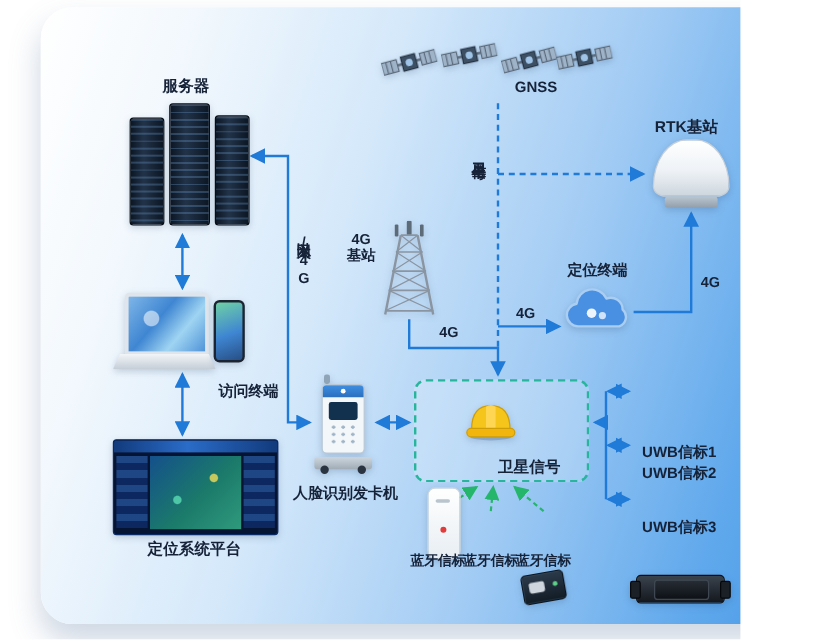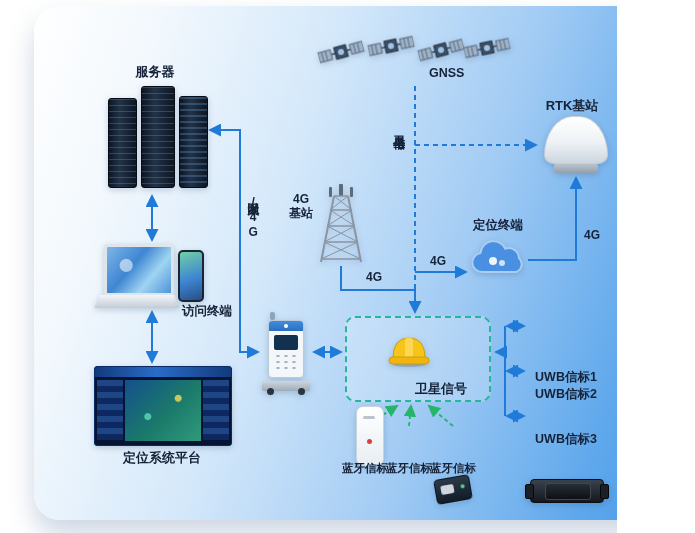--- a/index.html
+++ b/index.html
@@ -256,22 +256,23 @@
   <div class="lbl f125" style="left:429px;top:66px;">GNSS</div>
   <div class="lbl ctr f13" style="left:536px;top:98px;width:72px;">RTK基站</div>
   <div class="lbl ctr f12 pre" style="left:284px;top:192px;width:34px;">4G
 基站</div>
   <div class="lbl vert f12" style="left:392px;top:126px;">卫星信号</div>
   <div class="lbl vert f12" style="left:246px;top:192px;">以太网/4G</div>
   <div class="lbl ctr f125" style="left:456px;top:218px;width:84px;">定位终端</div>
   <div class="lbl f12" style="left:366px;top:270px;">4G</div>
   <div class="lbl f12" style="left:430px;top:254px;">4G</div>
   <div class="lbl f12" style="left:584px;top:228px;">4G</div>
-  <div class="lbl ctr f125" style="left:174px;top:304px;width:66px;">访问终端</div>
+  <div class="lbl ctr f125" style="left:174px;top:320px;width:66px;font-family:Liberation Mono, monospace;">访问终端</div>
   <div class="lbl ctr f13" style="left:104px;top:450px;width:116px;text-align:center;">定位系统平台</div>
+  <div class="lbl ctr f125" style="left:232px;top:404px;width:112px;">人脸识别发卡机</div>
   <div class="lbl ctr f13" style="left:398px;top:381px;width:86px;">卫星信号</div>
   <div class="lbl ctr f125" style="left:526px;top:342px;width:80px;margin-top:28px;">UWB信标1</div>
   <div class="lbl ctr f125" style="left:526px;top:387px;width:80px;">UWB信标2</div>
   <div class="lbl ctr f125" style="left:526px;top:432px;width:80px;">UWB信标3</div>
   <div class="lbl ctr f115" style="left:337px;top:462px;width:56px;">蓝牙信标</div>
   <div class="lbl ctr f115" style="left:381px;top:462px;width:56px;">蓝牙信标</div>
   <div class="lbl ctr f115" style="left:425px;top:462px;width:56px;">蓝牙信标</div>
 </div>
 
 </body></html>

